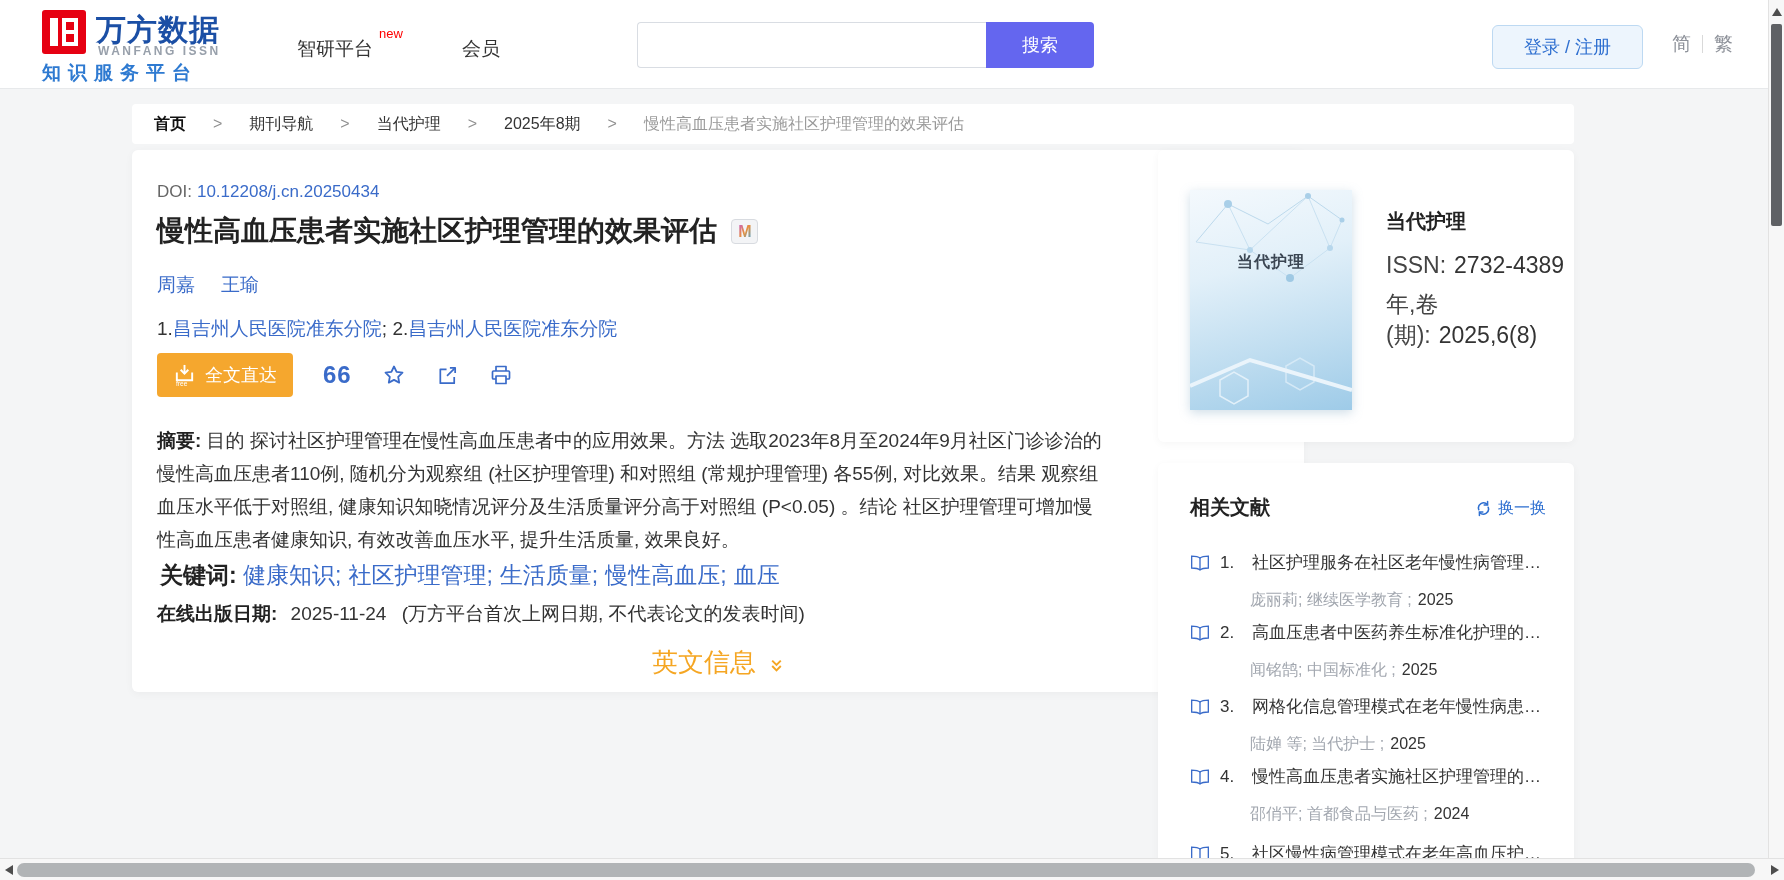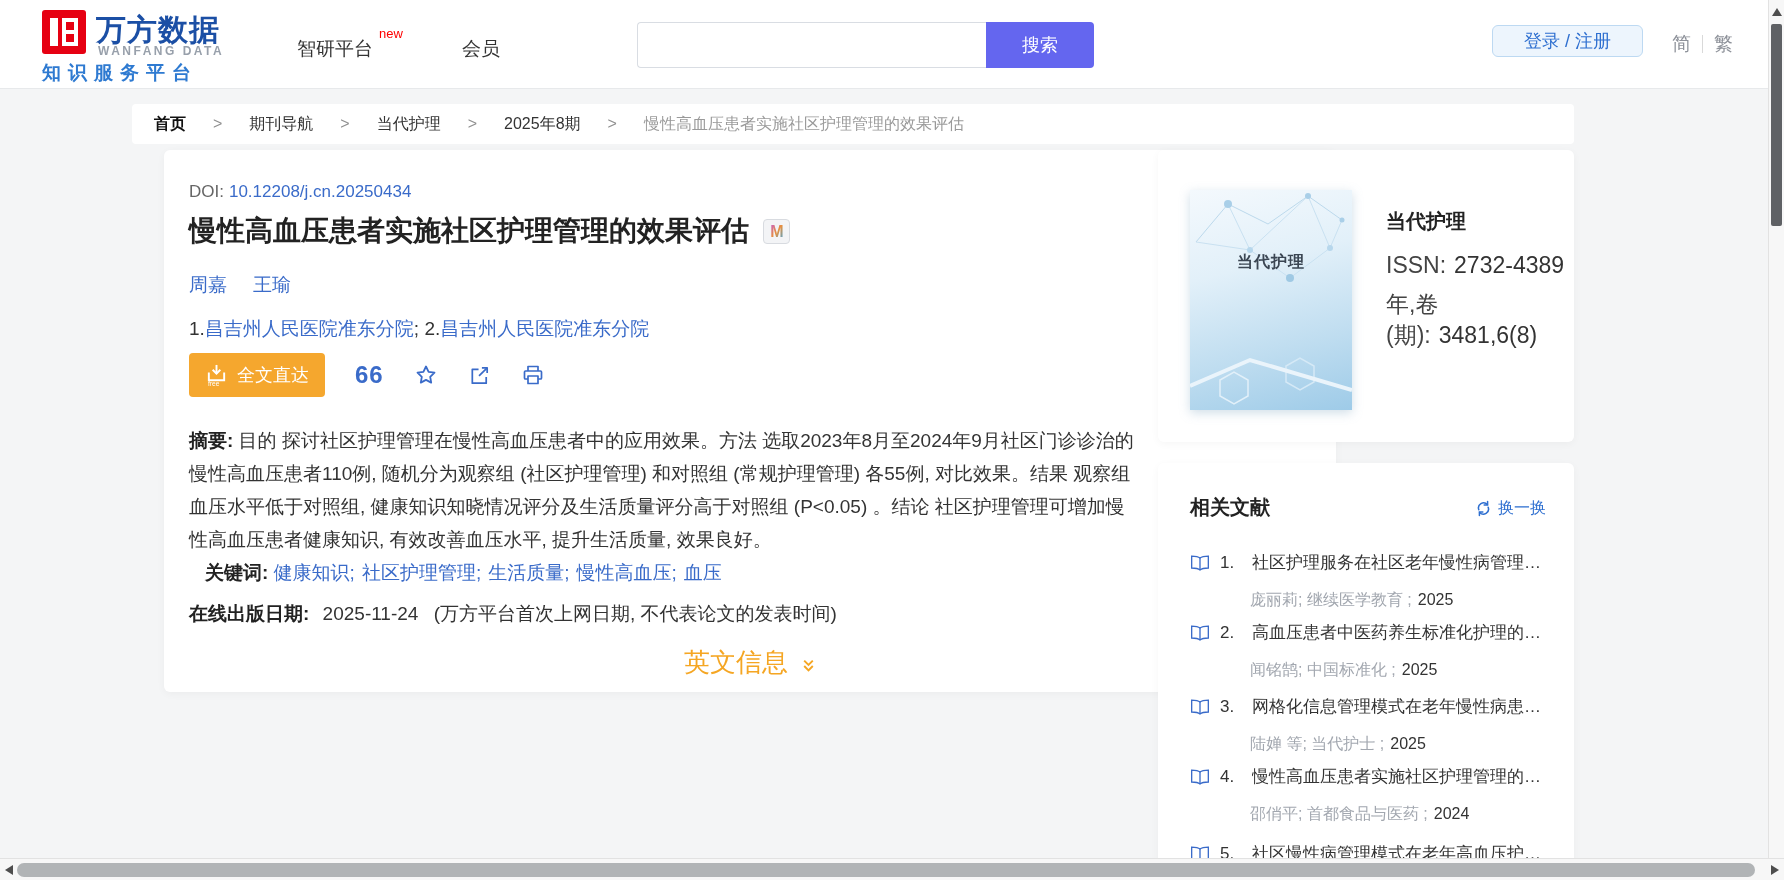--- a/index.html
+++ b/index.html
@@ -11,54 +11,54 @@
   .logo-icon { position:absolute; left:42px; top:10px; width:44px; height:44px; cursor:pointer; }
   .logo-cn { position:absolute; left:96px; top:10px; font-size:30px; font-weight:bold; color:#1b4fa5; letter-spacing:1px; }
   .logo-en { position:absolute; left:98px; top:44px; font-size:12px; font-weight:bold; color:#98a0ab; letter-spacing:2.5px; }
   .logo-tagline { position:absolute; left:42px; top:60px; font-size:19px; font-weight:600; color:#2e7ad1; letter-spacing:7px; }
   .nav-item { position:absolute; top:36px; font-size:19px; color:#333; cursor:pointer; }
   .nav-platform { left:297px; }
   .nav-new { position:absolute; left:379px; top:26px; font-size:13px; color:#fe0000; }
   .nav-member { left:462px; }
   .search-input { position:absolute; left:637px; top:22px; width:349px; height:46px; border:1px solid #d9dde3; border-right:none; border-radius:4px 0 0 4px; font-size:17px; padding:0 14px; outline:none; color:#333; background:#fff; }
   .search-btn { position:absolute; left:986px; top:22px; width:108px; height:46px; background:#6466ef; border:none; border-radius:0 4px 4px 0; color:#fff; font-size:18px; cursor:pointer; font-family:inherit; }
-  .login-btn { position:absolute; left:1492px; top:25px; width:151px; height:32px; background:#edf5fd; border:1px solid #bdd9f2; border-radius:6px; color:#2e6fd0; font-size:18px; cursor:pointer; font-family:inherit; }
+  .login-btn { position:absolute; left:1492px; top:25px; width:151px; height:44px; background:#edf5fd; border:1px solid #bdd9f2; border-radius:6px; color:#2e6fd0; font-size:18px; cursor:pointer; font-family:inherit; }
   .lang { position:absolute; left:1672px; top:31px; display:flex; align-items:center; gap:11px; font-size:19px; color:#8d9199; }
   .lang span { cursor:pointer; }
   .lang-divider { width:1px; height:18px; background:#d9d9d9; }
 
   
   .breadcrumb { position:absolute; left:132px; top:104px; width:1442px; height:40px; background:#fff; border-radius:4px; display:flex; align-items:center; padding:0 22px; font-size:16px; gap:27px; white-space:nowrap; }
   .crumb { color:#333; cursor:pointer; }
   .crumb-home { color:#111; font-weight:bold; }
   .crumb-sep { color:#909090; }
   .crumb-current { color:#9a9a9a; cursor:default; }
 
   
   .card { position:absolute; background:#fff; border-radius:6px; box-shadow:0 2px 8px rgba(0,0,0,0.04); }
-  .article-card { left:132px; top:150px; width:1172px; height:542px;margin-left:32px; }
+  .article-card { left:132px; top:150px; width:1172px; height:542px; }
   .journal-card { left:1158px; top:150px; width:416px; height:292px; }
   .related-card { left:1158px; top:463px; width:416px; height:417px; overflow:hidden;padding-left:20px; }
 
   
   .doi-row { position:absolute; left:25px; top:32px; font-size:17px; color:#666; }
   .doi-link { color:#3a6bc9; cursor:pointer; margin-left:5px; }
   .article-title { position:absolute; left:25px; top:62px; font-size:28px; font-weight:bold; color:#222; display:flex; align-items:center; gap:14px; }
   .m-badge { display:inline-flex; align-items:center; justify-content:center; width:27px; height:25px; background:#f3f4f6; border:1px solid #d8dbe0; border-radius:4px; cursor:pointer; }
   .authors { position:absolute; left:25px; top:122px; font-size:19px; color:#3a6bc9; display:flex; gap:26px; }
   .authors span { cursor:pointer; }
   .affils { position:absolute; left:25px; top:166px; font-size:19px; color:#333; }
   .affil-name { color:#3a6bc9; cursor:pointer; }
   .btn-row { position:absolute; left:25px; top:203px; height:44px; display:flex; align-items:center; gap:30px; }
   .fulltext-btn { height:44px; padding:0 16px; background:#f5a72e; border:none; border-radius:4px; color:#fff; font-size:18px; display:flex; align-items:center; gap:9px; cursor:pointer; font-family:inherit; }
   .icon-btn { cursor:pointer; display:flex; align-items:center; }
   .quote-icon { font-size:24px; font-weight:bold; color:#3a6bc9; letter-spacing:1px; line-height:1; }
   .abstract { position:absolute; left:25px; top:274px; width:950px; font-size:19px; line-height:33px; color:#333; }
   .b-label { font-weight:bold; color:#222; }
-  .keywords { position:absolute; left:41px; top:410px; font-size:19px; color:#333; }
+  .keywords { position:absolute; left:28px; top:410px; font-size:23px; color:#333; }
   .kw { color:#3a6bc9; cursor:pointer; }
   .kw-sep { color:#3a6bc9; margin-right:7px; }
   .pubdate { position:absolute; left:25px; top:451px; font-size:19px; color:#333; }
   .pubdate .val { margin-left:8px; }
   .pubdate .note { margin-left:10px; }
   .english-info { position:absolute; left:0; width:100%; top:495px; text-align:center; font-size:26px; color:#f5a623; cursor:pointer; }
   .english-info svg { vertical-align:-2px; margin-left:6px; }
 
   
   .cover { position:absolute; left:32px; top:40px; width:162px; height:220px; background:linear-gradient(165deg,#f4f9fd 0%,#e2f0f9 35%,#bfddf0 70%,#9ecbe8 100%); box-shadow:0 3px 10px rgba(120,160,190,0.35); cursor:pointer; overflow:hidden; }
@@ -97,21 +97,21 @@
     <div class="logo-icon">
       <svg width="44" height="44" viewBox="0 0 44 44">
         <rect x="0" y="0" width="44" height="44" rx="3" fill="#e60012"></rect>
         <rect x="8" y="8" width="8" height="28" fill="#fff"></rect>
         <rect x="20" y="8" width="16" height="28" fill="#fff"></rect>
         <rect x="24" y="12" width="8" height="8" fill="#e60012"></rect>
         <rect x="24" y="24" width="8" height="8" fill="#e60012"></rect>
       </svg>
     </div>
     <div class="logo-cn">万方数据</div>
-    <div class="logo-en">WANFANG DATA</div>
+    <div class="logo-en">WANFANG ISSN</div>
     <div class="logo-tagline">知识服务平台</div>
 
     <div class="nav-item nav-platform">智研平台</div>
     <div class="nav-new">new</div>
     <div class="nav-item nav-member">会员</div>
 
     <input class="search-input" type="text" placeholder="" style="">
     <button class="search-btn">搜索</button>
 
     <button class="login-btn">登录 / 注册</button>
@@ -238,21 +238,21 @@
         <polygon points="96,176 110,168 124,176 124,192 110,200 96,192" fill="none" stroke="#d5e9f6" stroke-width="1.5"></polygon>
         <path d="M0 196 L60 170 L162 200" fill="none" stroke="#eaf4fb" stroke-width="4"></path>
       </svg>
       <div class="cover-title">当代护理</div>
     </div>
     <div class="journal-name">当代护理</div>
     <div class="journal-line jl-issn">
       <span class="lab">ISSN:</span><span>2732-4389</span>
     </div>
     <div class="journal-line jl-vol">
-      <span class="lab">年,卷(期):</span><span>3481,6(8)</span>
+      <span class="lab">年,卷(期):</span><span>2025,6(8)</span>
     </div>
   </div>
 
   <div class="card related-card">
     <div class="related-head">相关文献</div>
     <div class="refresh">
       <svg width="17" height="17" viewBox="0 0 20 20" fill="none" stroke="#2e6fd0" stroke-width="1.8" stroke-linecap="round">
         <path d="M4.5 11.5a6 6 0 0110-6.2"></path>
           <path d="M14.8 1.8v4h-4"></path>
         <path d="M15.5 8.5a6 6 0 01-10 6.2"></path>

